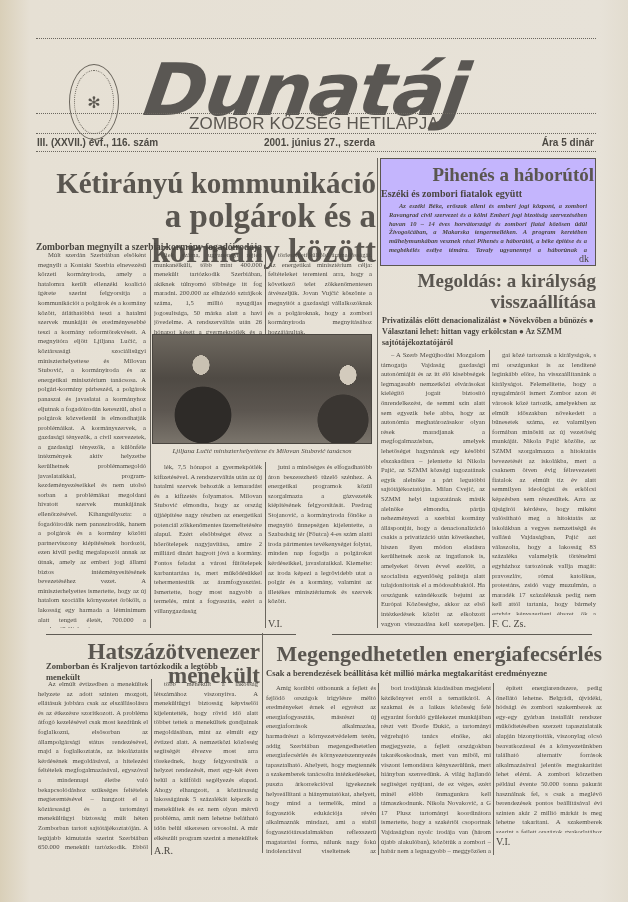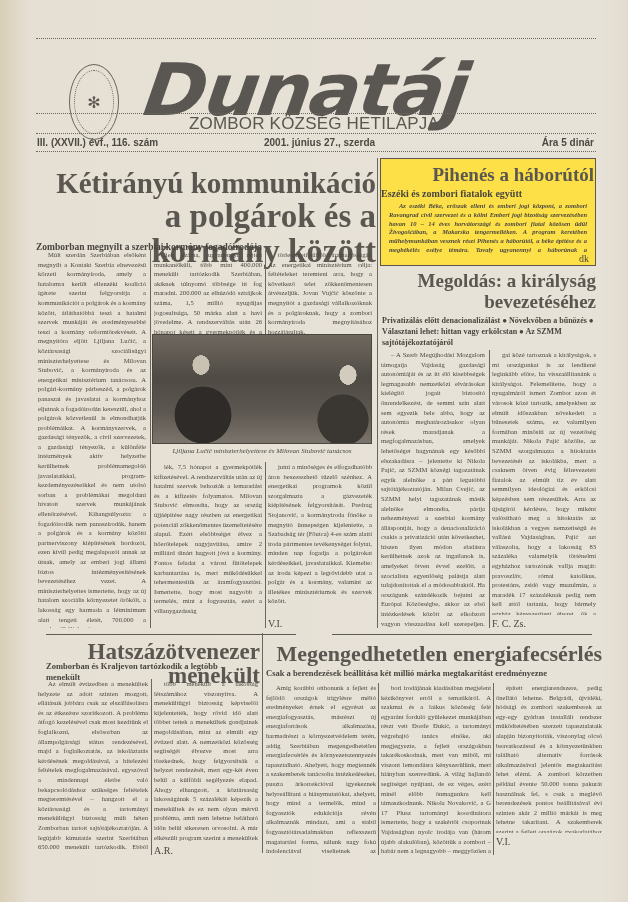--- a/index.html
+++ b/index.html
@@ -41,21 +41,21 @@
   .hl { font-weight: bold; color: #5a5650; text-align: right; line-height: 1.05; }
   .sub { font-weight: bold; color: #48453f; text-align: left; font-size: 10.5px; line-height: 1.25; }
   .col {
     font-size: 6.6px; line-height: 9.6px; color: #4b4842; text-align: justify;
     overflow: hidden; hyphens: auto;
   }
   .col p { text-indent: 10px; }
   .vrule { width: 1px; background: #6a665e; }
   .hrule { height: 1px; background: #5f5b54; }
   .box {
-    border: 1.5px solid #5b5750; background: #fde047;
+    border: 1.5px solid #5b5750; background: #c4b5fd;
   }
   .photo {
     background:
       radial-gradient(ellipse 14px 16px at 48px 30px, #c9c1b2 0%, #c9c1b2 60%, transparent 62%),
       radial-gradient(ellipse 14px 16px at 195px 40px, #d3cbbd 0%, #d3cbbd 60%, transparent 62%),
       radial-gradient(ellipse 40px 40px at 50px 80px, #2e2b28 0%, #2e2b28 70%, transparent 72%),
       radial-gradient(ellipse 36px 36px at 190px 85px, #3a3632 0%, #3a3632 70%, transparent 72%),
       linear-gradient(180deg, #6e685f 0%, #4f4a44 40%, #5c5650 70%, #7a746b 100%);
     border: 1px solid #4a4640;
   }
@@ -114,21 +114,21 @@
   <div class="abs hl" style="left:0;top:6px;width:213px;font-size:19px;">Pihenés a háborútól</div>
   <div class="abs sub" style="left:0;top:29px;width:213px;font-size:10px;">Eszéki és zombori fiatalok együtt</div>
   <div class="abs col" style="left:8px;top:43px;width:198px;height:52px;font-style:italic;font-weight:bold;font-size:6.5px;line-height:8.8px;">
       <p>Az eszéki Béke, erőszak elleni és emberi jogi központ, a zombori Ravangrad civil szervezet és a kölni Emberi jogi bizottság szervezésében havan 10 – 14 éves horvátországi és zombori fiatal közösen üdül Živogošćában, a Makarska tengermelléken. A program keretében műhelymunkában vesznek részt Pihenés a háborútól, a béke építése és a megbékélés esélye témára. Tavaly ugyanennyi a háborúnak a maradékjában 20 zombori fiatal vett részt.</p>
     </div>
   <div class="abs sig" style="right:6px;top:94px;">dk</div>
 </aside>
 
 <article>
   <div class="abs hl" style="left:380px;top:271px;width:216px;font-size:19px;">Megoldás: a királyság</div>
-  <div class="abs hl" style="left:380px;top:292px;width:216px;font-size:19px;">bevezetéséhez</div>
+  <div class="abs hl" style="left:380px;top:292px;width:216px;font-size:19px;">visszaállítása</div>
   <div class="abs sub" style="left:382px;top:315px;width:212px;font-size:8px;line-height:11px;">Privatizálás előtt denacionalizálást ● Növekvőben a bűnözés ● Választani lehet: hittan vagy erkölcstan ● Az SZMM sajtótájékoztatójáról</div>
   <div class="abs col" style="left:381px;top:350px;width:104px;height:278px;">
       <p>– A Szerb Megújhodási Mozgalom támogatja Vajdaság gazdasági autonómiáját és az itt élő kisebbségek legmagasabb nemzetközi elvárásokat kielégítő jogait biztosító önrendelkezést, de semmi szín alatt sem egyezik bele abba, hogy az autonómia meghatározásakor olyan rések maradjanak a megfogalmazásban, amelyek lehetőséget hagynának egy későbbi elszakadásra – jelentette ki Nikola Pajić, az SZMM községi tagozatának egyik alelnöke a párt legutóbbi sajtótájékoztatóján. Milan Cvejić, az SZMM helyi tagozatának másik alelnöke elmondta, pártja nehezményezi a szerbiai kormány álláspontját, hogy a denacionalizáció csakis a privatizáció után következhet, hiszen ilyen módon eladásra kerülhetnek azok az ingatlanok is, amelyeket ötven évvel ezelőtt, a szocialista egyenlőség palástja alatt tulajdonítottak el a módosabbaktól. Ha országunk szándékozik bejutni az Európai Közösségbe, akkor az első intézkedések között az elkobzott vagyon visszaadása kell szerepeljen. Žika Gojković helyi pártelnök kijelentette, a világ leggyorsabb országai</p>
     </div>
   <div class="abs vrule" style="left:489px;top:350px;height:278px;"></div>
   <div class="abs col" style="left:492px;top:350px;width:104px;height:265px;">
       <p>gai közé tartoznak a királyságok, s mi országunkat is az lendítené leginkább előre, ha visszaállítanánk a királyságot. Felemelítette, hogy a nyugalmáról ismert Zombor azon ét városok közé tartozik, amelyekben az elmúlt időszakban növekedett a bűnesetek száma, ez valamilyen formában minősíti az új vezetőség munkáját. Nikola Pajić közölte, az SZMM szorgalmazza a hitoktatás bevezetését az iskolákba, mert a csaknem ötven évig félrevezetett fiatalok az elmúlt tíz év alatt semmilyen ideológiai és erkölcsi képzésben sem részesültek. Arra az újságírói kérdésre, hogy miként valósítható meg a hitoktatás az iskolákban a vegyes nemzetiségű és vallású Vajdaságban, Pajić azt válaszolta, hogy a lakosság 83 százaléka valamelyik történelmi egyházhoz tartozónak vallja magát: pravoszláv, római katolikus, protestáns, zsidó vagy muzulmán, a maradék 17 százaléknak pedig nem kell attól tartania, hogy bármely egyház kényszeríteni ébszet, ők a hittan helyett erkölcstant tanulhatnak majd.</p>
     </div>
   <div class="abs sig" style="left:492px;top:618px;width:104px;">F. C. Zs.</div>
 </article>

